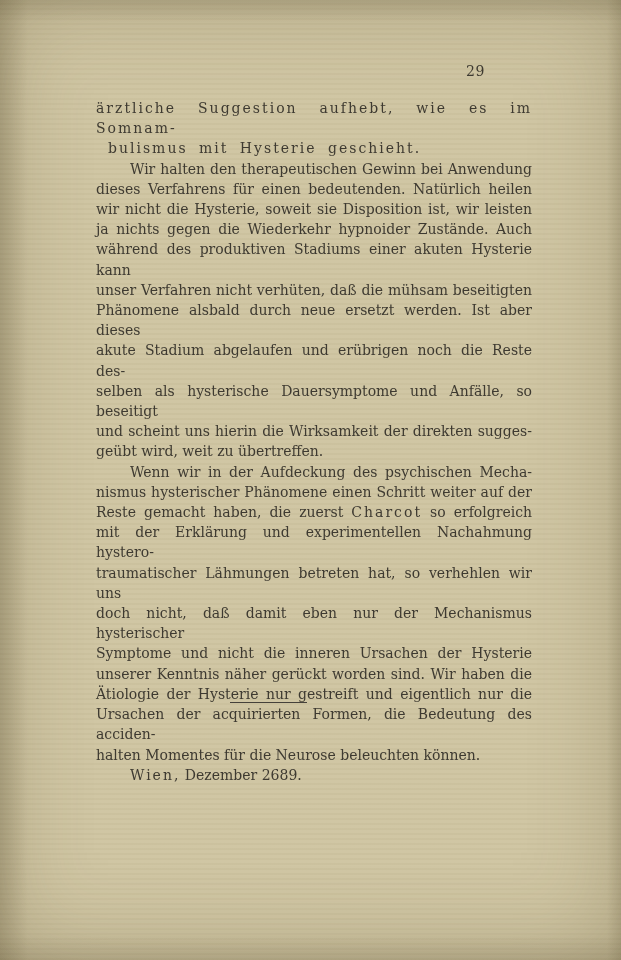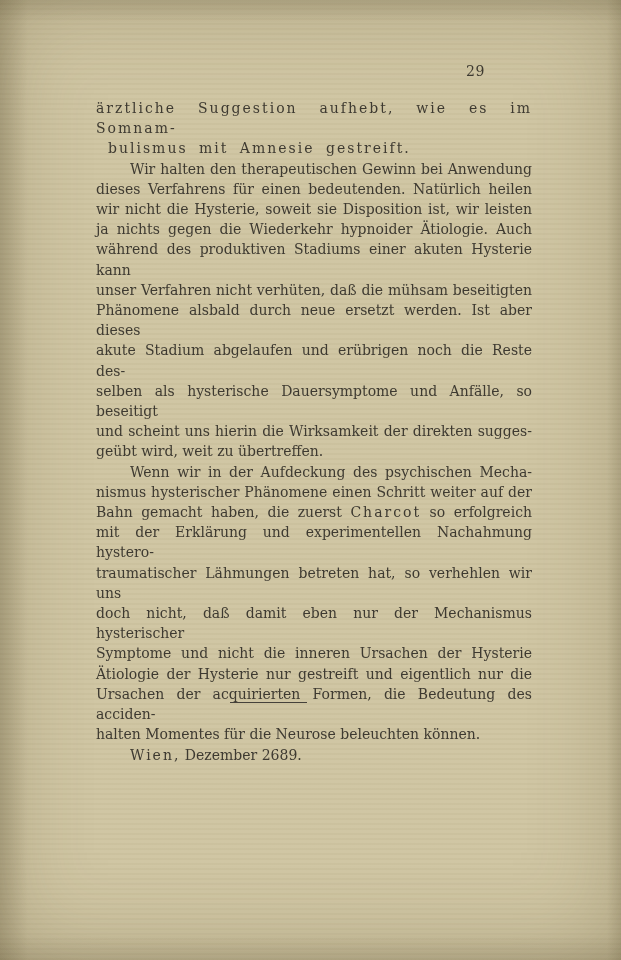--- a/index.html
+++ b/index.html
@@ -62,39 +62,40 @@
   }
 </style>
 </head>
 <body>
 
 <div class="page">
   <div class="page-number">29</div>
 
   <div class="text-block">
       <div class="line j"><span class="spaced">ärztliche Suggestion aufhebt, wie es im Somnam-</span></div>
-      <div class="line hang"><span class="spaced">bulismus mit Amnesie gestreift.</span></div>
+      <div class="line hang"><span class="spaced">bulismus mit Hysterie geschieht.</span></div>
       <div class="line j indent"><span>Wir halten den therapeutischen Gewinn bei Anwendung</span></div>
       <div class="line j"><span>dieses Verfahrens für einen bedeutenden. Natürlich heilen</span></div>
       <div class="line j"><span>wir nicht die Hysterie, soweit sie Disposition ist, wir leisten</span></div>
-      <div class="line j"><span>ja nichts gegen die Wiederkehr hypnoider Ätiologie. Auch</span></div>
+      <div class="line j"><span>ja nichts gegen die Wiederkehr hypnoider Zustände. Auch</span></div>
       <div class="line j"><span>während des produktiven Stadiums einer akuten Hysterie kann</span></div>
       <div class="line j"><span>unser Verfahren nicht verhüten, daß die mühsam beseitigten</span></div>
       <div class="line j"><span>Phänomene alsbald durch neue ersetzt werden. Ist aber dieses</span></div>
       <div class="line j"><span>akute Stadium abgelaufen und erübrigen noch die Reste des-</span></div>
       <div class="line j"><span>selben als hysterische Dauersymptome und Anfälle, so beseitigt</span></div>
       <div class="line j"><span>und scheint uns hierin die Wirksamkeit der direkten sugges-</span></div>
       <div class="line"><span>geübt wird, weit zu übertreffen.</span></div>
       <div class="line j indent"><span>Wenn wir in der Aufdeckung des psychischen Mecha-</span></div>
       <div class="line j"><span>nismus hysterischer Phänomene einen Schritt weiter auf der</span></div>
-      <div class="line j"><span>Bahn gemacht haben, die zuerst </span><span class="spaced">Charcot</span><span> so erfolgreich</span></div>
+      <div class="line j"><span>Reste gemacht haben, die zuerst </span><span class="spaced">Charcot</span><span> so erfolgreich</span></div>
       <div class="line j"><span>mit der Erklärung und experimentellen Nachahmung hystero-</span></div>
       <div class="line j"><span>traumatischer Lähmungen betreten hat, so verhehlen wir uns</span></div>
       <div class="line j"><span>doch nicht, daß damit eben nur der Mechanismus hysterischer</span></div>
       <div class="line j"><span>Symptome und nicht die inneren Ursachen der Hysterie</span></div>
+      <div class="line j"><span>unserer Kenntnis näher gerückt worden sind. Wir haben die</span></div>
       <div class="line j"><span>Ätiologie der Hysterie nur gestreift und eigentlich nur die</span></div>
       <div class="line j"><span>Ursachen der acquirierten Formen, die Bedeutung des acciden-</span></div>
       <div class="line"><span>halten Momentes für die Neurose beleuchten können.</span></div>
       <div class="line indent"><span class="spaced">Wien,</span><span> Dezember 2689.</span></div>
     </div>
 
   <div class="divider"></div>
 </div>
 
 </body></html>

